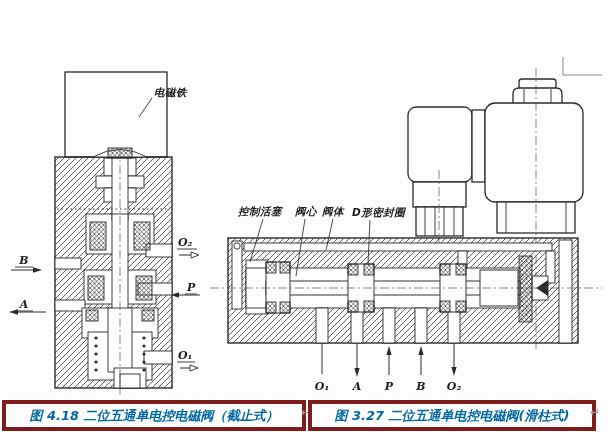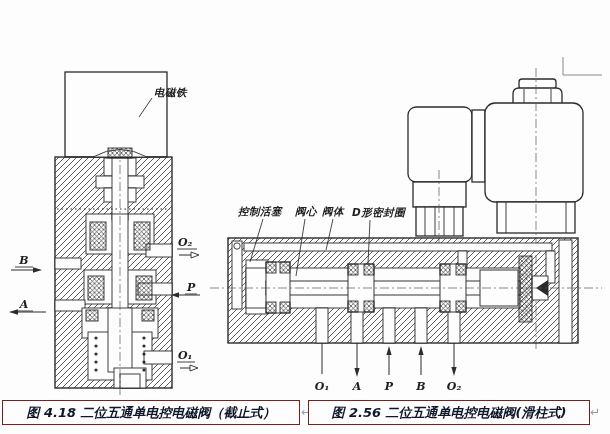--- a/index.html
+++ b/index.html
@@ -2,22 +2,22 @@
 <html><head>
 <meta charset="utf-8">
 <style>
   html,body{margin:0;padding:0;background:#e9e9e9;}
   #page{position:relative;width:610px;height:434px;background:#fdfdfd;overflow:hidden;
         font-family:"DejaVu Sans","Liberation Sans",sans-serif;font-style:italic;}
   svg{position:absolute;left:0;top:0;}
   svg text{fill:#1e1e1e;}
   .cn-label{font-size:10.5px;font-weight:bold;letter-spacing:0.5px;}
   .port-label{font-family:"DejaVu Serif","Liberation Serif",serif;font-size:11px;font-weight:bold;}
-  .caption{position:absolute;height:23px;line-height:23px;border:1px solid #7f1d1d;
-           background:#fdfdfd;color:#0f172a;font-size:13px;font-weight:bold;text-align:center;
+  .caption{position:absolute;height:23px;line-height:23px;border:4px solid #7f1d1d;
+           background:#fdfdfd;color:#0369a1;font-size:13px;font-weight:bold;text-align:center;
            white-space:nowrap;overflow:hidden;}
   .pmark{position:absolute;color:#9b9b9b;font-size:12px;line-height:12px;}
 </style>
 </head>
 <body>
 
 <div id="page">
 
 <svg width="610" height="398" viewBox="0 0 610 398">
   <defs>
@@ -219,16 +219,16 @@
     <text x="357" y="390" text-anchor="middle" class="port-label">A</text>
     <text x="389" y="390" text-anchor="middle" class="port-label">P</text>
     <text x="421" y="390" text-anchor="middle" class="port-label">B</text>
     <text x="454" y="390" text-anchor="middle" class="port-label">O₂</text>
   </g>
 </svg>
 
 <div class="caption" style="left:2px;top:400px;width:296px;">图 4.18 二位五通单电控电磁阀（截止式）</div>
 <span class="pmark" style="left:301px;top:406px;">↵</span>
 
-<div class="caption" style="left:308px;top:400px;width:280px;">图 2.56 二位五通单电控电磁阀(滑柱式)</div>
+<div class="caption" style="left:308px;top:400px;width:280px;">图 3.27 二位五通单电控电磁阀(滑柱式)</div>
 <span class="pmark" style="left:590px;top:406px;">↵</span>
 
 </div>
 
 </body></html>

